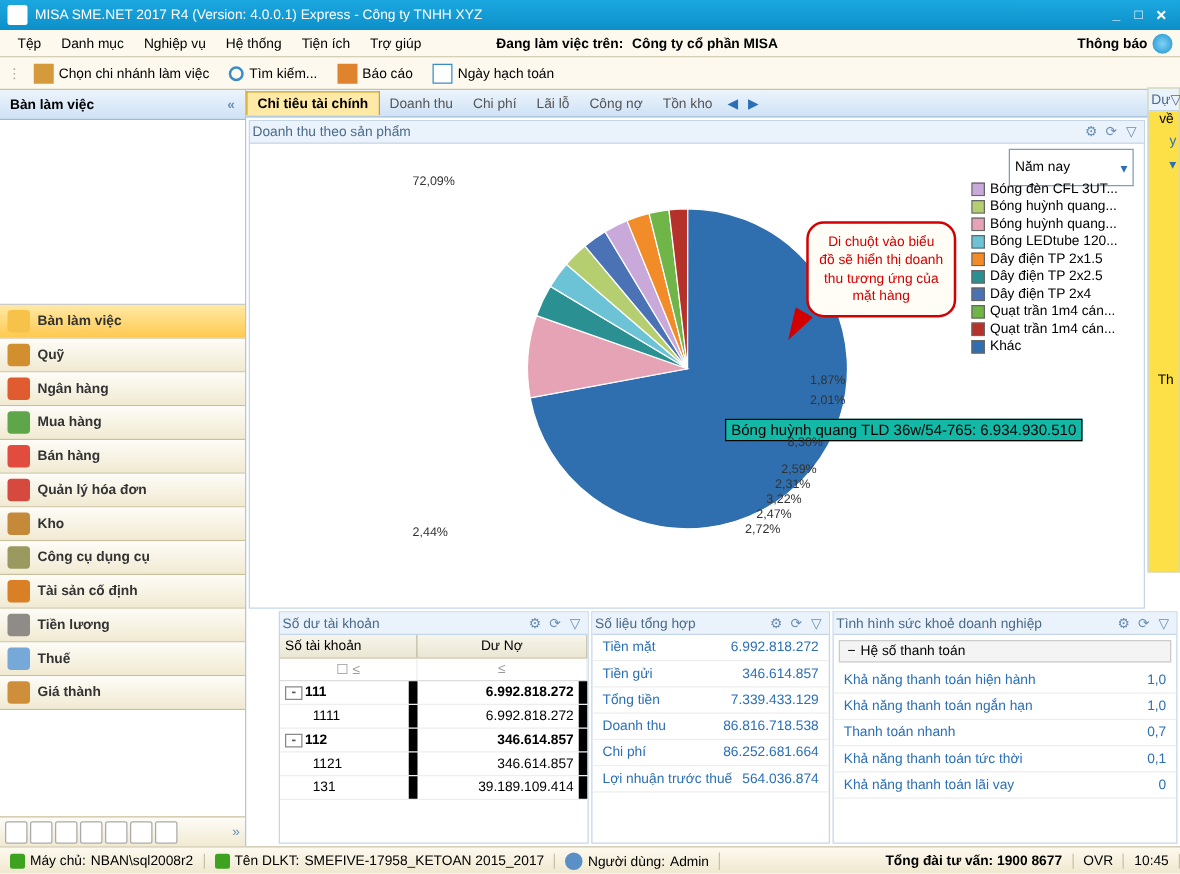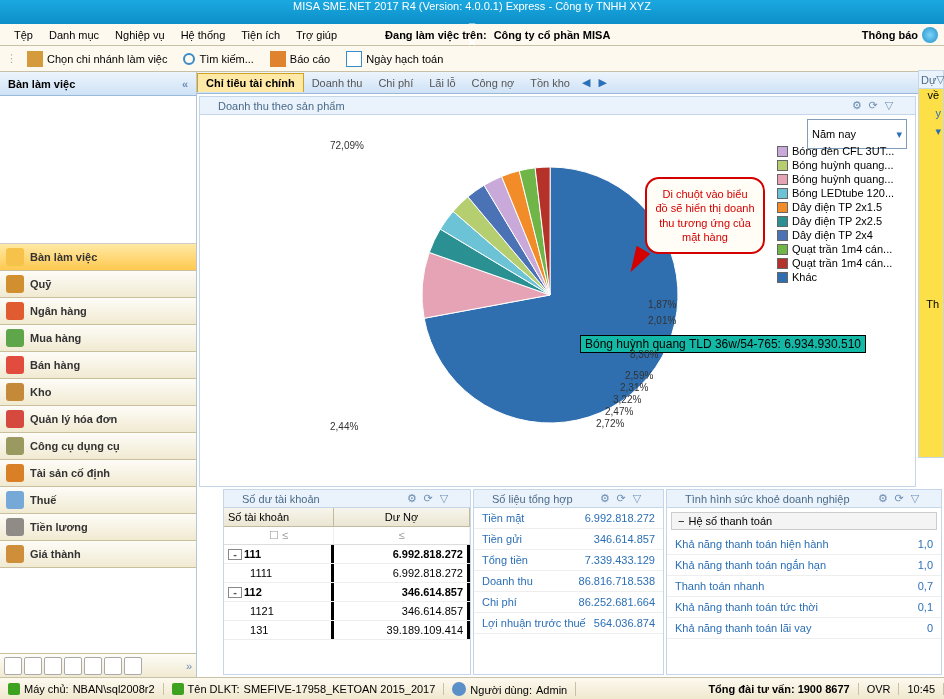--- a/index.html
+++ b/index.html
@@ -1,26 +1,26 @@
 <!DOCTYPE html>
 <html><head>
 <meta charset="utf-8">
 <style>
 * { margin:0; padding:0; box-sizing:border-box; font-family:Tahoma,Arial,sans-serif; font-size:11px; }
 body { width:944px; height:699px; background:#fff; overflow:hidden; position:relative; }
 
 
-.titlebar { height:24px; background:linear-gradient(#1ba8e0,#0d8fc9); color:#fff; display:flex; align-items:center; padding:0 6px; font-size:12px;flex-direction:column; }
+.titlebar { height:24px; background:linear-gradient(#1ba8e0,#0d8fc9); color:#fff; display:flex; align-items:center; padding:0 6px; font-size:12px; }
 .titlebar .title { flex:1; }
 .titlebar .win-btn { width:18px; text-align:center; font-weight:bold; cursor:pointer; }
 
 
 .menubar { height:22px; background:#fdf9ee; border-bottom:1px solid #c9c1a5; display:flex; align-items:center; padding:0 6px; }
 .menubar .menu { padding:2px 8px; cursor:pointer; }
-.menubar .work-on { margin-left:20px; font-weight:bold;padding-left:20px; }
+.menubar .work-on { margin-left:32px; font-weight:bold;padding-left:20px; }
 .menubar .work-on .company { color:#000; }
 .menubar .spacer { flex:1; }
 .menubar .notify { font-weight:bold; color:#000; }
 
 
 .toolbar { height:26px; background:#fdf9ee; border-bottom:1px solid #c9c1a5; display:flex; align-items:center; padding:0 6px; gap:4px; }
 .toolbar .tbtn { display:flex; align-items:center; gap:4px; padding:2px 6px; cursor:pointer; }
 .tico { width:16px; height:16px; display:inline-block; }
 
 
@@ -36,21 +36,21 @@
 .sidebar-bot .mini { width:18px; height:18px; border:1px solid #aaa; background:#fff; border-radius:2px; }
 
 .content { flex:1; display:flex; flex-direction:column; position:relative; }
 .tabs { height:22px; background:linear-gradient(#ecf4fc,#cfe2f6); border-bottom:1px solid #99b9d8; display:flex; align-items:center; }
 .tabs .tab { padding:3px 8px; cursor:pointer; color:#555; }
 .tabs .tab.active { background:#ffe9a6; border:1px solid #d4a11e; border-bottom:none; color:#000; font-weight:bold; }
 .tabs .navarrow { padding:0 4px; color:#2b6fb6; cursor:pointer; }
 .tabs .right-ico { margin-left:auto; padding:0 6px; cursor:pointer; }
 
 .chart-panel { flex:1; position:relative; border:1px solid #c5d6e8; margin:2px; background:#fff; }
-.panel-head { height:18px; background:#eaf2fb; color:#4a6b8a; padding:2px 18px; display:flex; align-items:center; border-bottom:1px solid #c5d6e8; }
+.panel-head { height:18px; background:#eaf2fb; color:#4a6b8a; padding:2px 2px; display:flex; align-items:center; border-bottom:1px solid #c5d6e8; }
 .panel-head .phtitle { flex:1; }
 .panel-head .phico { width:16px; text-align:center; cursor:pointer; color:#6a8db2;}
 
 .chart-body { position:relative; height:368px; }
 .period { position:absolute; right:8px; top:4px; width:100px; height:20px; border:1px solid #7f9db9; background:#fff; display:flex; align-items:center; padding:14px 4px; }
 .period .dd { margin-left:auto; color:#2b6fb6;}
 .legend { position:absolute; right:8px; top:30px; width:130px; }
 .legend .lg { display:flex; align-items:center; gap:4px; margin-bottom:2px; font-size:10px; white-space:nowrap; overflow:hidden; }
 .legend .sw { width:11px; height:11px; border:1px solid #666; flex-shrink:0; }
 
@@ -65,21 +65,21 @@
 .bpanel { border:1px solid #c5d6e8; display:flex; flex-direction:column; background:#fff; }
 .bpanel.p1 { width:248px;margin-left:24px; }
 .bpanel.p2 { flex:1; }
 .bpanel.p3 { width:276px; }
 .grid { flex:1; overflow:hidden; }
 .ghead { display:flex; background:linear-gradient(#f7f5ec,#ebe6d3); border-bottom:1px solid #c0ba9f; }
 .ghead .gc { padding:3px 4px; border-right:1px solid #c0ba9f; }
 .gfilter { display:flex; background:#fff; border-bottom:1px solid #ddd; }
 .gfilter .gc { padding:2px 4px; border-right:1px solid #eee; color:#999; text-align:center;}
 .grow { display:flex; border-bottom:1px solid #eee; }
-.grow .gc { padding:3px 4px; border-right:3px solid #000000; }
+.grow .gc { padding:3px 4px; border-right:7px solid #000000; }
 .grow .r { text-align:right; }
 .tog { width:14px; display:inline-block; text-align:center; border:1px solid #888; line-height:9px; height:11px; color:#555; margin-right:2px;}
 
 .kv { display:flex; padding:4px 8px; border-bottom:1px solid #eee; font-size:12px; }
 .kv .k { flex:1; color:#2b6fb6; cursor:pointer; }
 .kv .v { color:#2b6fb6; }
 .kvhead { background:#f4f4f4; border:1px solid #ccc; margin:4px; padding:2px 6px; display:flex; align-items:center; gap:4px;}
 
 
 .statusbar { height:22px; background:linear-gradient(#fdf9ee,#efe8cf); border-top:1px solid #c9c1a5; display:flex; align-items:center; font-size:11px; }
@@ -163,42 +163,42 @@
         </div>
         <div class="nav-item">
           <span class="ico" style="background:#5fa64b;"></span>
           <span>Mua hàng</span>
         </div>
         <div class="nav-item">
           <span class="ico" style="background:#e14c3f;"></span>
           <span>Bán hàng</span>
         </div>
         <div class="nav-item">
+          <span class="ico" style="background:#d5493e;"></span>
+          <span>Quản lý hóa đơn</span>
+        </div>
+        <div class="nav-item">
           <span class="ico" style="background:#c58a39;"></span>
           <span>Kho</span>
         </div>
         <div class="nav-item">
-          <span class="ico" style="background:#d5493e;"></span>
-          <span>Quản lý hóa đơn</span>
-        </div>
-        <div class="nav-item">
           <span class="ico" style="background:#9a9a60;"></span>
           <span>Công cụ dụng cụ</span>
         </div>
         <div class="nav-item">
           <span class="ico" style="background:#d97f26;"></span>
           <span>Tài sản cố định</span>
         </div>
         <div class="nav-item">
+          <span class="ico" style="background:#8f8c87;"></span>
+          <span>Tiền lương</span>
+        </div>
+        <div class="nav-item">
           <span class="ico" style="background:#77a9d8;"></span>
           <span>Thuế</span>
-        </div>
-        <div class="nav-item">
-          <span class="ico" style="background:#8f8c87;"></span>
-          <span>Tiền lương</span>
         </div>
         <div class="nav-item">
           <span class="ico" style="background:#cf8f3a;"></span>
           <span>Giá thành</span>
         </div>
       </div>
     <div class="sidebar-bot">
       <span class="mini"></span>
       <span class="mini"></span>
       <span class="mini"></span>

